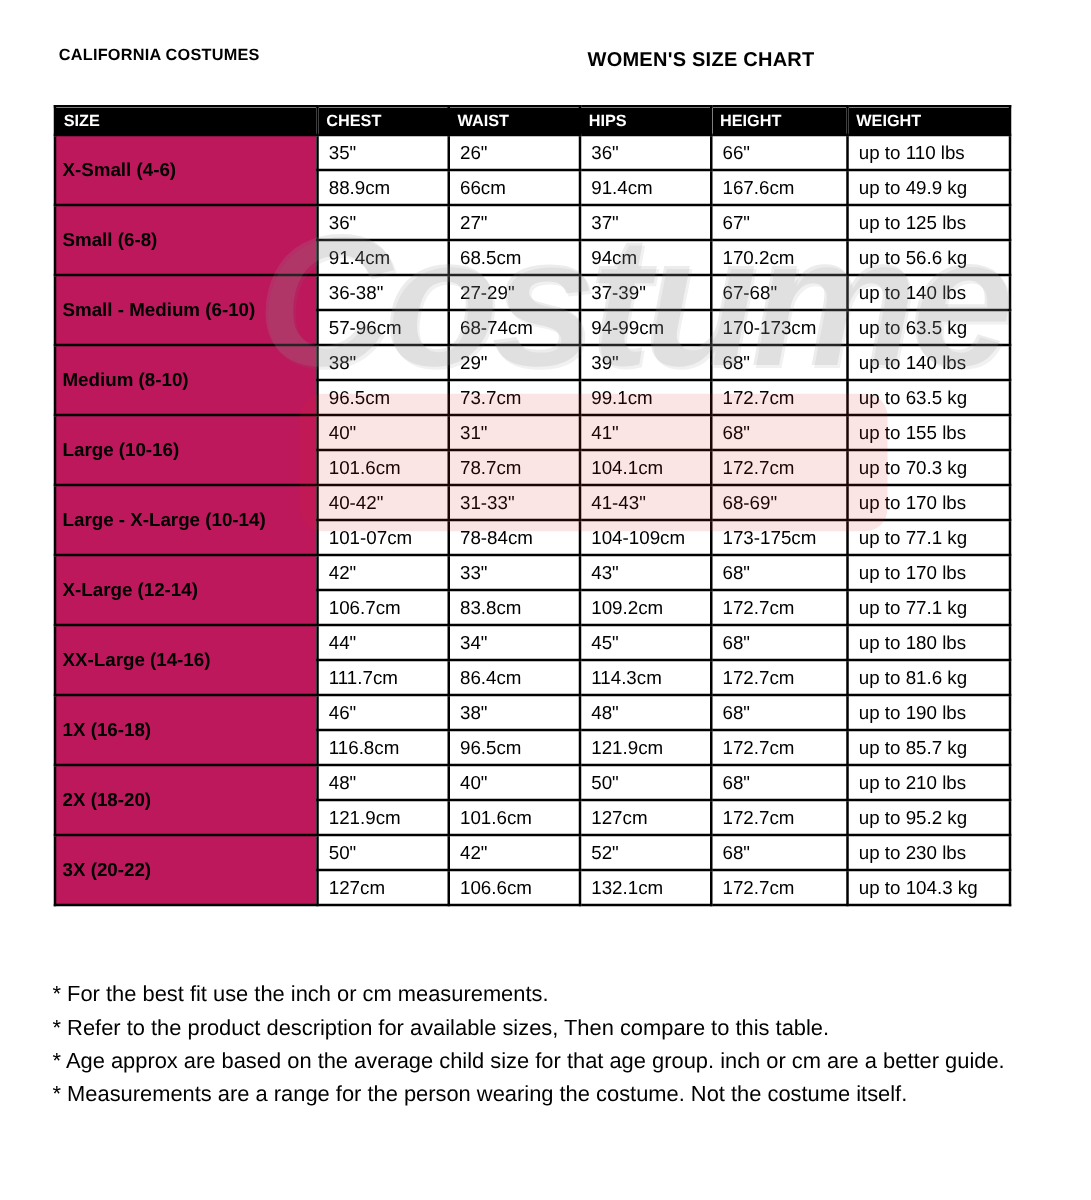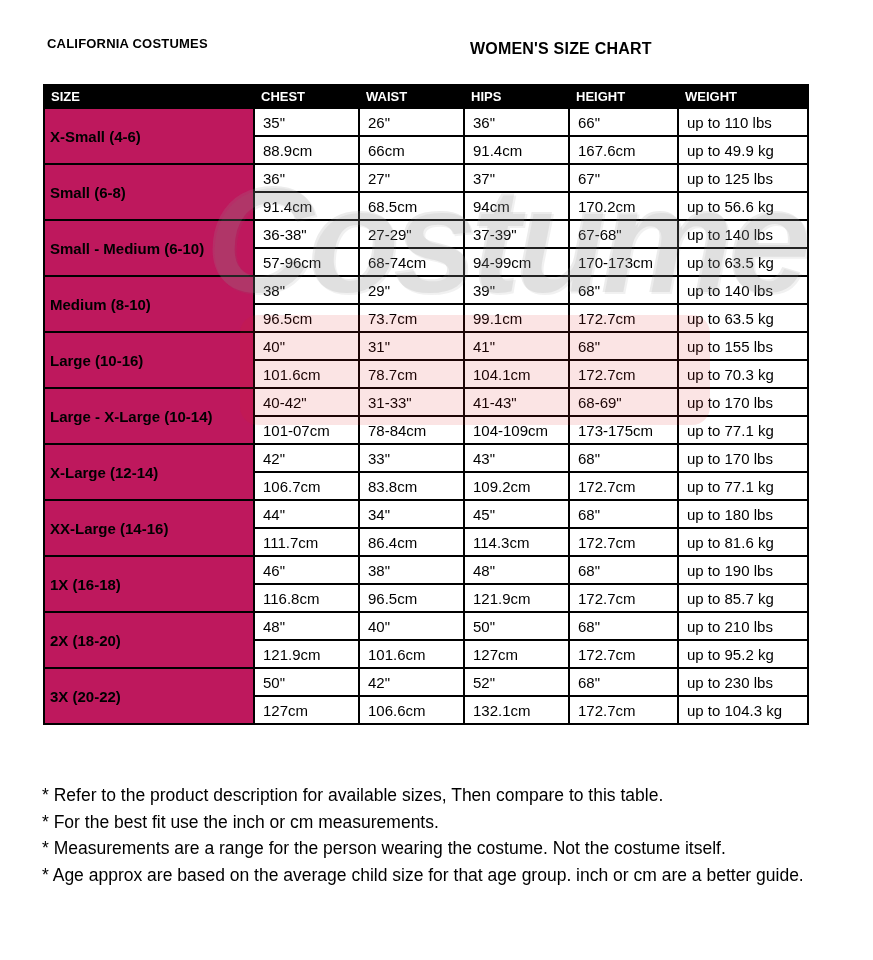--- a/index.html
+++ b/index.html
@@ -312,19 +312,19 @@
         </tbody>
     </table>
   </div>
 
   <div class="watermark">
     <div class="wm-text">Costume</div>
     <div class="wm-red"></div>
   </div>
 
   <div class="footnotes" id="footnotes">
+      <div class="footnote">* For the best fit use the inch or cm measurements.</div>
       <div class="footnote">* Refer to the product description for available sizes, Then compare to this table.</div>
-      <div class="footnote">* For the best fit use the inch or cm measurements.</div>
+      <div class="footnote">* Age approx are based on the average child size for that age group. inch or cm are a better guide.</div>
       <div class="footnote">* Measurements are a range for the person wearing the costume. Not the costume itself.</div>
-      <div class="footnote">* Age approx are based on the average child size for that age group. inch or cm are a better guide.</div>
     </div>
 
 </div>
 
 </body></html>

